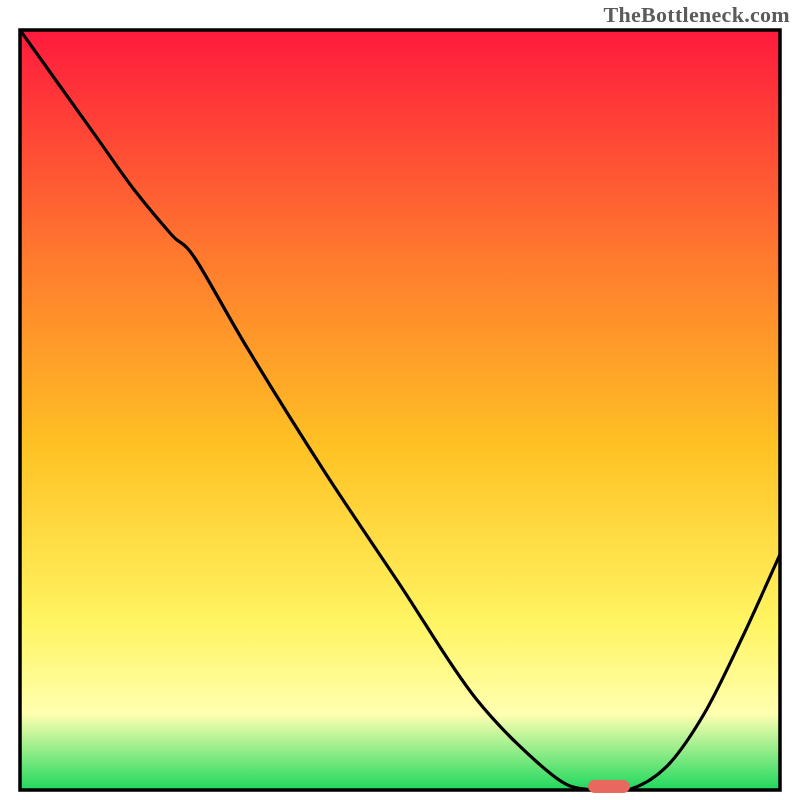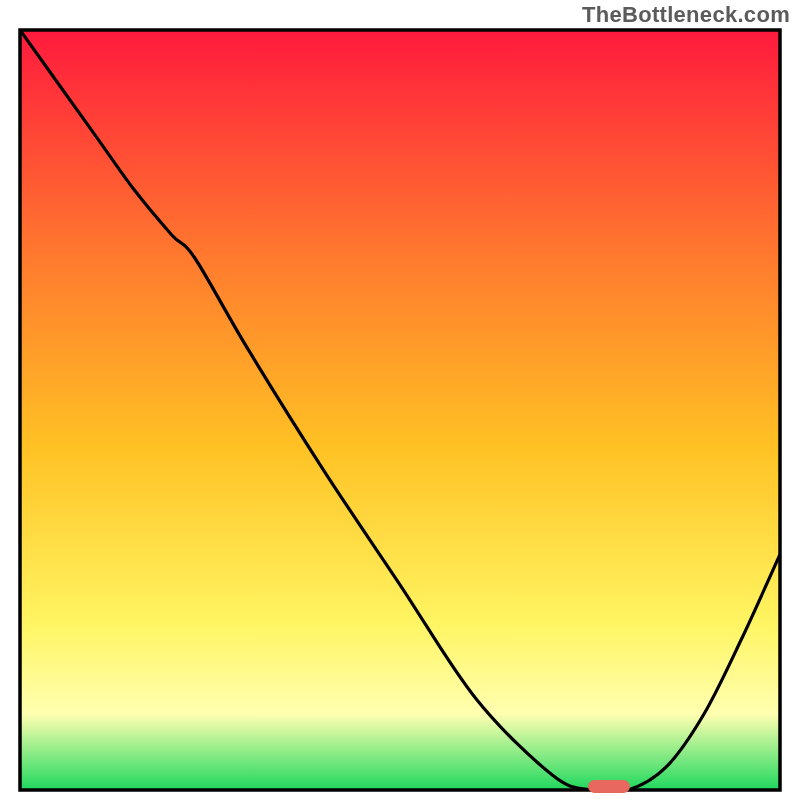--- a/index.html
+++ b/index.html
@@ -7,20 +7,21 @@
     padding: 0;
     width: 800px;
     height: 800px;
     background: #ffffff;
     font-family: Arial, Helvetica, sans-serif;
   }
   .stage {
     position: relative;
     width: 800px;
     height: 800px;
+    font-family: Liberation Serif, serif;
   }
   .attribution {
     position: absolute;
     top: 2px;
     right: 10px;
     font-size: 22px;
     font-weight: 600;
     color: #5b5b5b;
     letter-spacing: 0.3px;
   }

